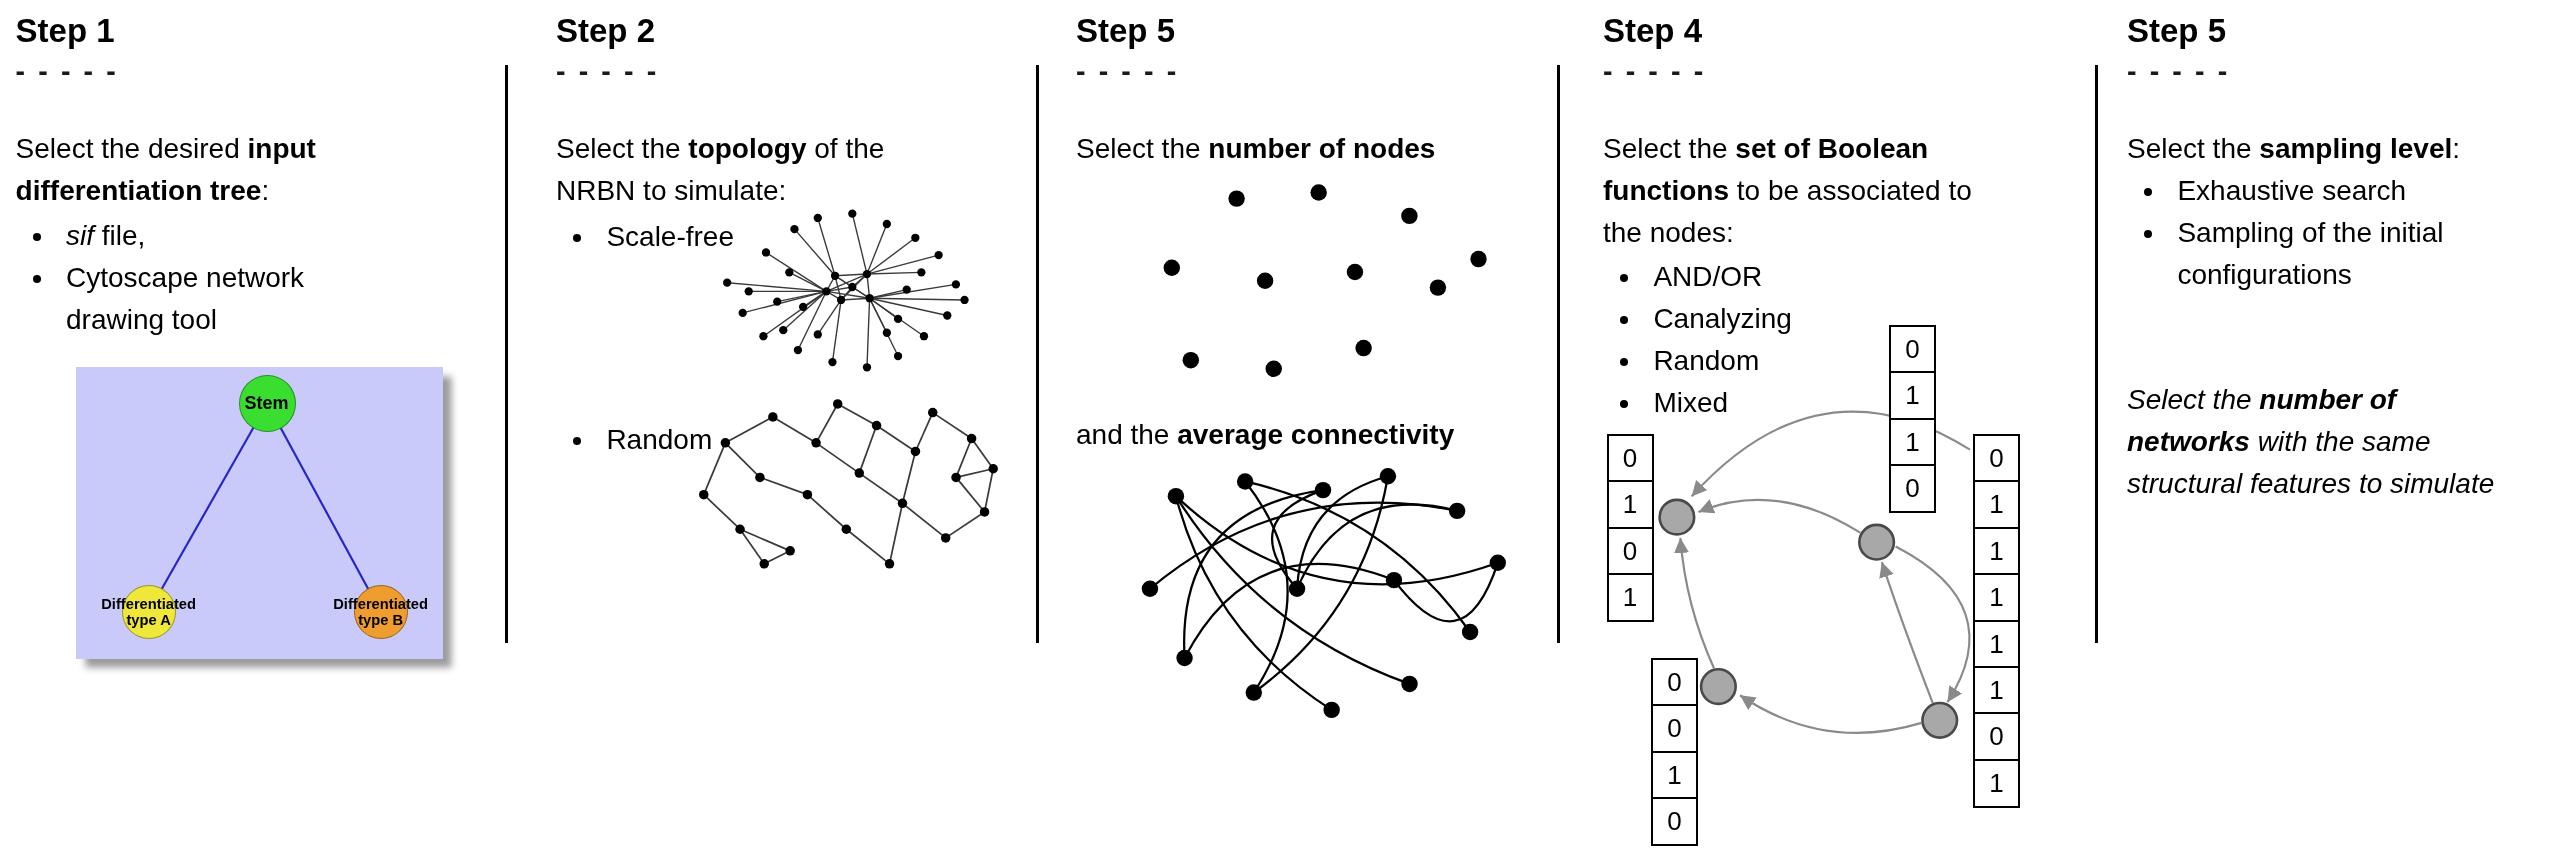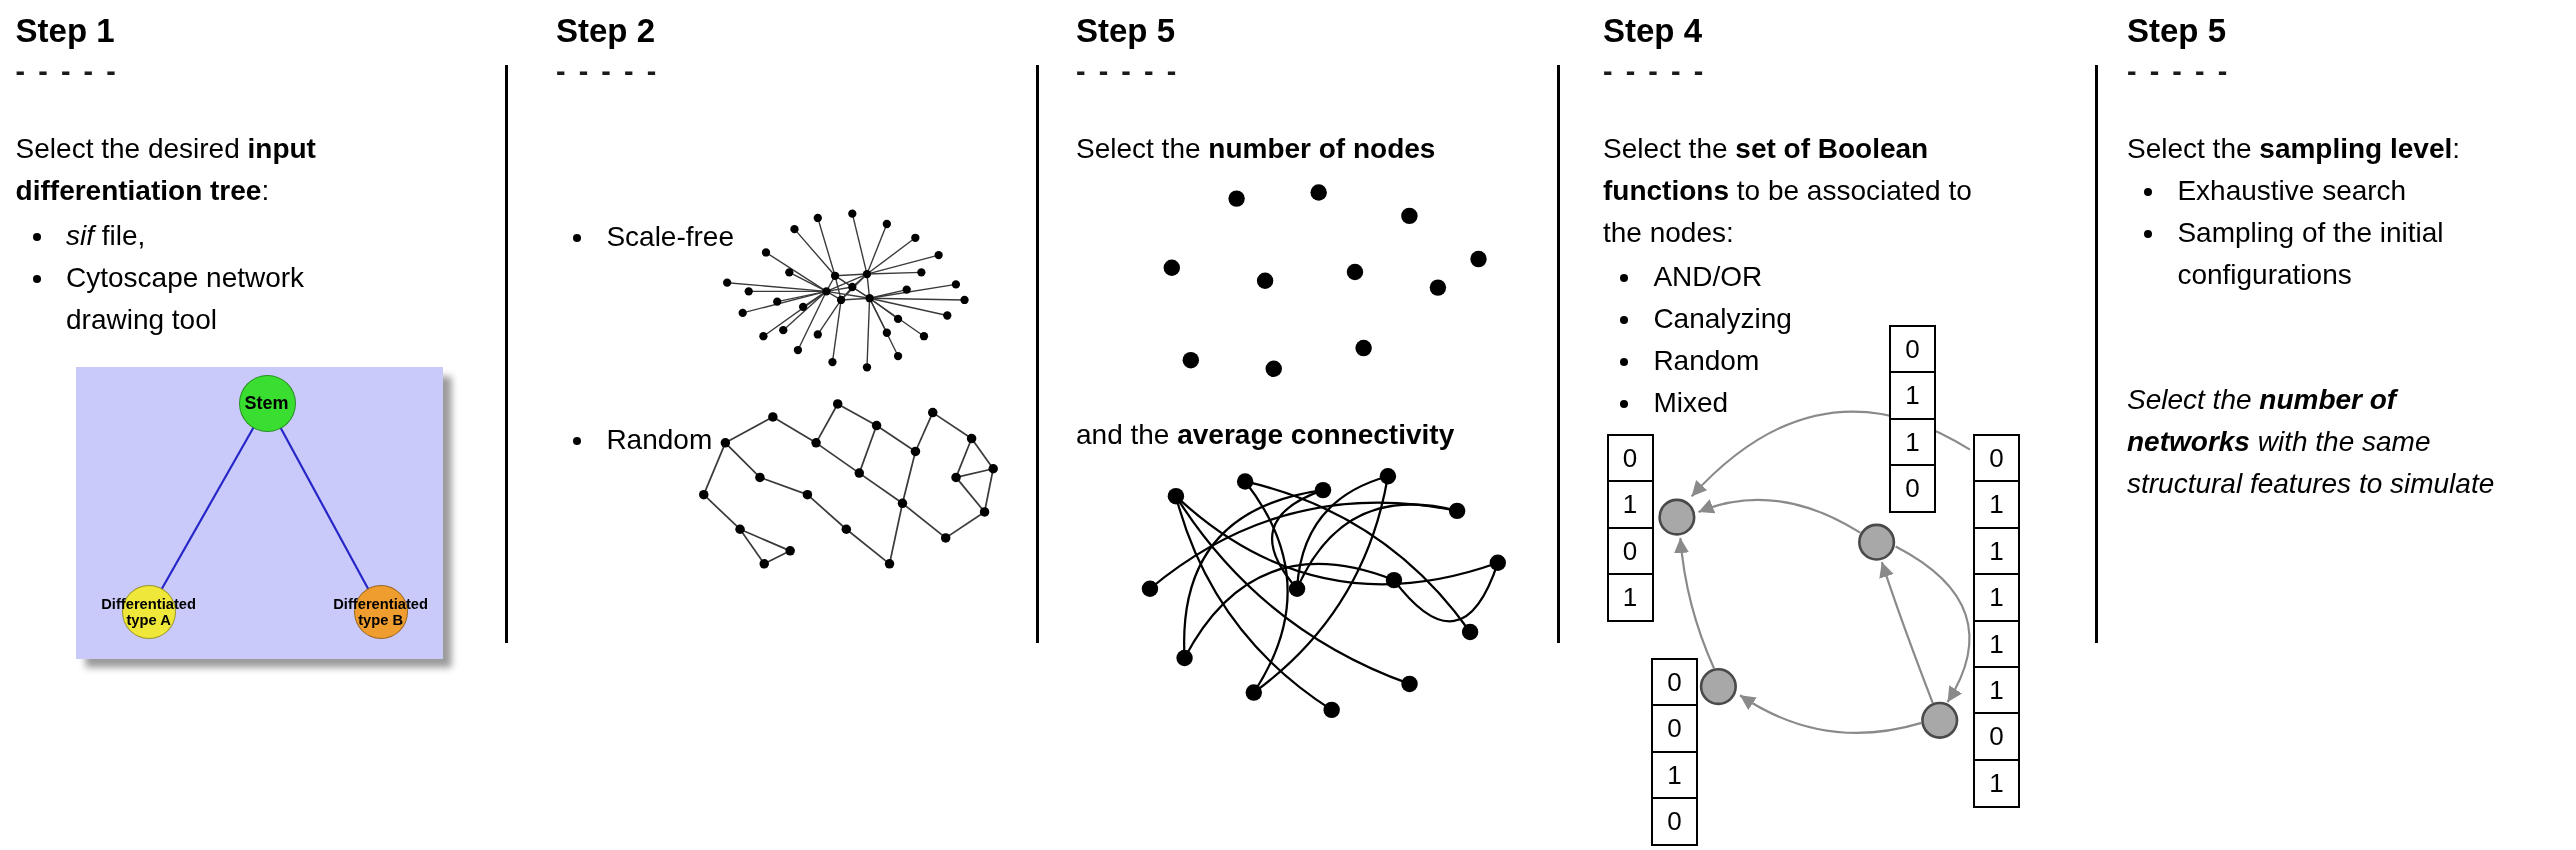--- a/index.html
+++ b/index.html
@@ -66,20 +66,24 @@
         <div class="tree-label" style="left: 305px; top: 245px; font-size: 14.7px;">
           <div>Differentiated</div>
           <div>type B</div>
         </div>
       </div>
   </section>
 
   <section class="col" style="left:556px;width:472px;">
     <h2 class="step-title blk" style="top:12px;">Step 2</h2>
     <div class="dashes blk" style="top:55px;">- - - - -</div>
+    <div class="lead blk" style="top:128px;">
+        <div class="line"><span>Select the </span><span class="bold">topology</span><span> of the</span></div>
+        <div class="line"><span>NRBN to simulate:</span></div>
+      </div>
     <ul class="bullets blk" style="top:216px;width:277px;">
       <li><span>Scale-free</span></li>
     </ul>
     <svg class="blk" style="left:145px;top:205px;" width="294" height="183" viewBox="0 0 340 212">
         <line x1="175" y1="95" x2="155" y2="82" stroke="#3a3a3a" stroke-width="1.6"></line>
         <line x1="175" y1="95" x2="192" y2="80" stroke="#3a3a3a" stroke-width="1.6"></line>
         <line x1="175" y1="95" x2="162" y2="110" stroke="#3a3a3a" stroke-width="1.6"></line>
         <line x1="175" y1="95" x2="195" y2="108" stroke="#3a3a3a" stroke-width="1.6"></line>
         <line x1="175" y1="95" x2="145" y2="100" stroke="#3a3a3a" stroke-width="1.6"></line>
         <line x1="155" y1="82" x2="192" y2="80" stroke="#3a3a3a" stroke-width="1.6"></line>

